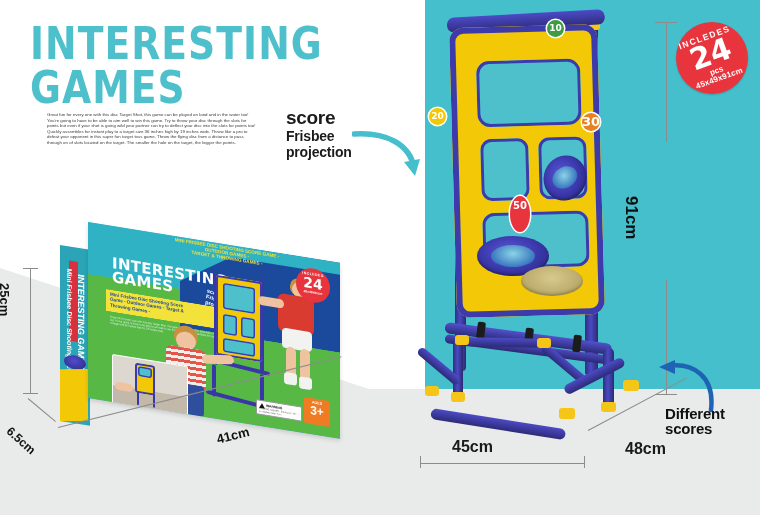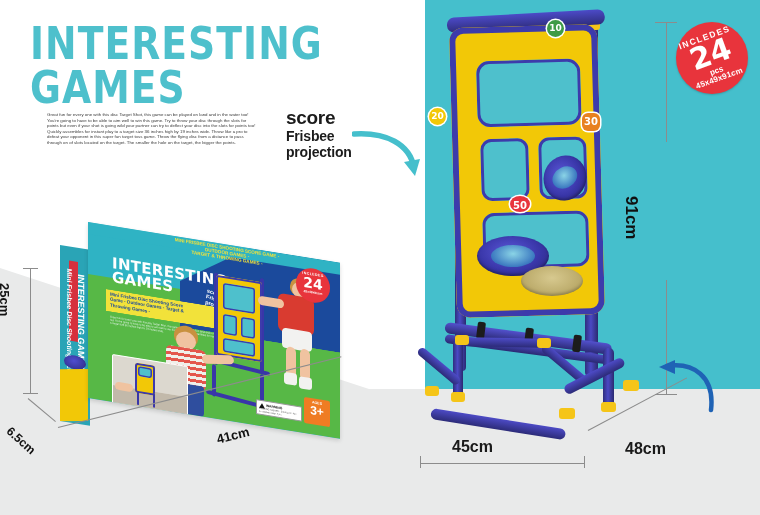--- a/index.html
+++ b/index.html
@@ -113,23 +113,23 @@
   .hole-bot{left:20px;top:178px;width:106px;height:56px;border-radius:12px;}
 
   .pt{
     position:absolute;border-radius:50%;text-align:center;
     font-weight:700;color:#fff;font-family:"DejaVu Sans", sans-serif;
   }
   .pt10{left:98px;top:12px;width:17px;height:17px;line-height:17px;font-size:9px;
         background:#3f9b46;box-shadow:0 0 0 1.5px #ffffff;margin-left:24px;}
   .pt20{left:4px;top:100px;width:17px;height:17px;line-height:17px;font-size:9px;
         background:#f2c807;color:#fff;box-shadow:0 0 0 1.5px #ffffff;}
-  .pt30{left:157px;top:105px;width:18px;height:18px;line-height:18px;font-size:10px;
-        background:#e8811f;box-shadow:0 0 0 1.5px #ffffff;border-radius:6px;}
-  .pt50{left:85px;top:188px;width:20px;height:16px;line-height:20px;font-size:10px;
+  .pt30{left:157px;top:105px;width:18px;height:18px;line-height:18px;font-size:13px;
+        background:#e8811f;box-shadow:0 0 0 1.5px #ffffff;}
+  .pt50{left:85px;top:188px;width:20px;height:36px;line-height:20px;font-size:10px;
         background:#e8343c;box-shadow:0 0 0 1.5px #ffffff;}
 
   .disc{position:absolute;border-radius:50%;}
   .disc-ring{position:absolute;inset:0;border-radius:50%;
     background:radial-gradient(ellipse at 45% 40%,#5a57d8 0%,#3936a8 55%,#272573 100%);
     box-shadow:inset 0 -2px 3px rgba(0,0,0,.3);}
   .disc-face{position:absolute;border-radius:50%;
     background:radial-gradient(ellipse at 50% 40%,#8ad4e6 0%,#3b78c0 70%,#2b57a0 100%);}
 
   .disc-a{left:118px;top:148px;width:44px;height:44px;transform:rotate(-25deg) skewX(-4deg);}
@@ -407,20 +407,24 @@
   <div class="thin" style="left:584px;top:456px;width:1px;height:12px;"></div>
   <div class="label-45">45cm</div>
 
   <div class="thin" style="left:588px;top:430px;width:112px;height:1px;transform:rotate(-28deg);transform-origin:left center;"></div>
   <div class="label-48">48cm</div>
 
   <svg class="diff-arrow" viewBox="0 0 70 55">
     <path d="M66 50 C70 16 48 2 22 6" stroke="#1f63b5" stroke-width="4.5" fill="none" stroke-linecap="round"></path>
     <path d="M30 0 L14 7 L30 14 Z" fill="#1f63b5"></path>
   </svg>
+  <div class="diff-scores">
+    <div>Different</div>
+    <div>scores</div>
+  </div>
 
   <div class="boxwrap">
 
     <div class="box-side">
       <div class="box-spine-red"></div>
       <div class="box-spine-txt">Mini Frisbee Disc Shooting Score Game</div>
       <div class="box-spine-title">INTERESTING GAMES</div>
       <div class="box-spine-disc"></div>
       <div class="box-spine-yellow"></div>
     </div>

